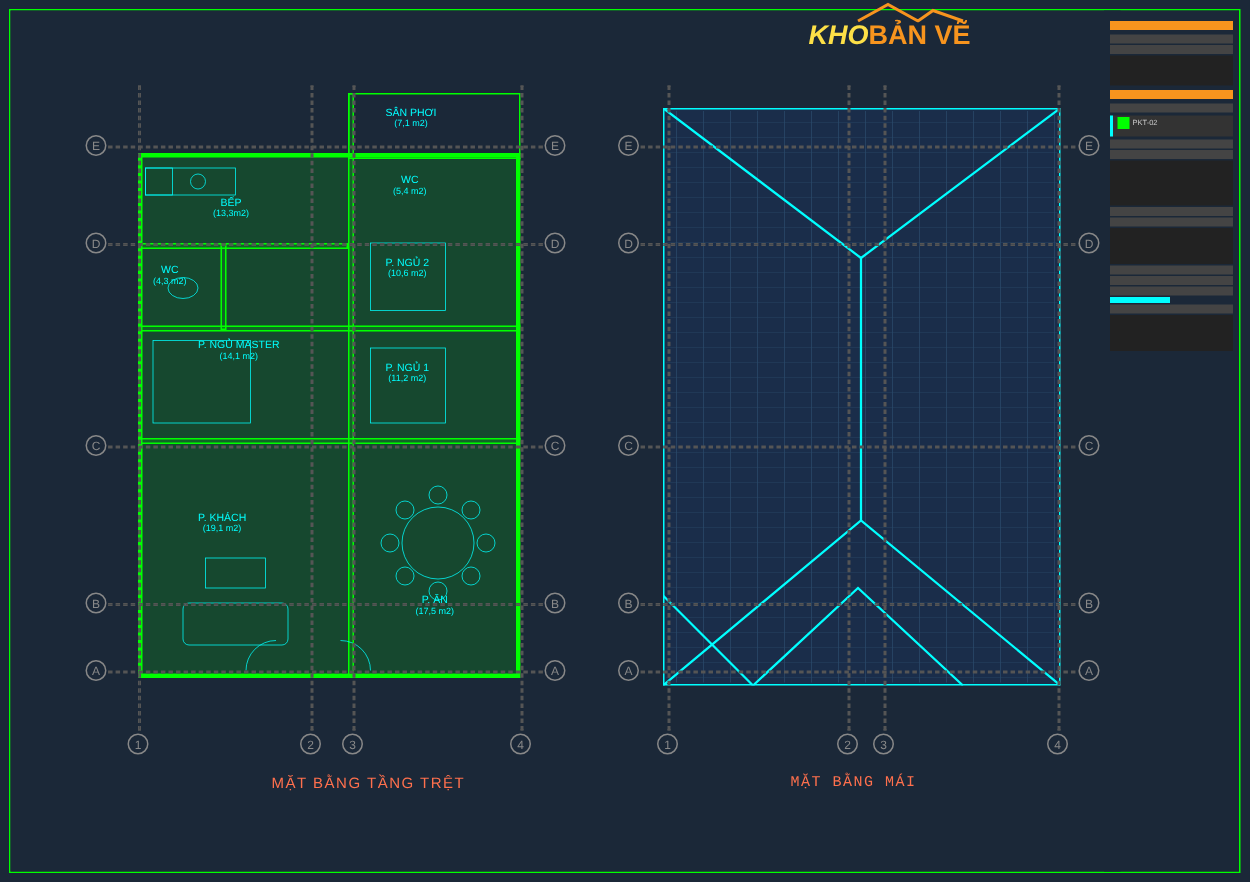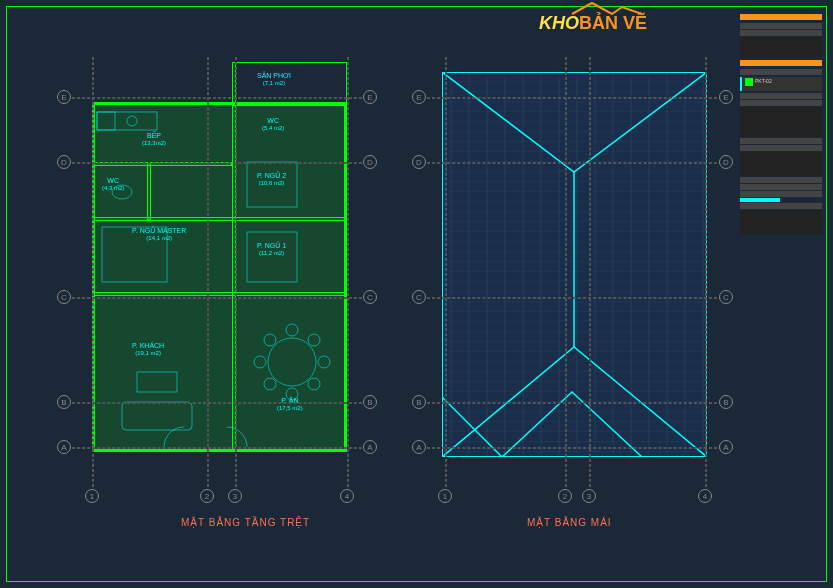--- a/index.html
+++ b/index.html
@@ -167,21 +167,21 @@
   <div class="axis-label" style="left:712px;top:433px;">A</div>
   <div class="axis-label" style="left:712px;top:388px;">B</div>
   <div class="axis-label" style="left:712px;top:283px;">C</div>
   <div class="axis-label" style="left:712px;top:148px;">D</div>
   <div class="axis-label" style="left:712px;top:83px;">E</div>
   <div class="axis-label" style="left:431px;top:482px;">1</div>
   <div class="axis-label" style="left:551px;top:482px;">2</div>
   <div class="axis-label" style="left:575px;top:482px;">3</div>
   <div class="axis-label" style="left:691px;top:482px;">4</div>
 
-  <div class="title" style="left:520px;top:510px;">MẶT BẰNG MÁI</div>
+  <div class="title" style="left:520px;top:510px;font-family:Liberation Mono, monospace;">MẶT BẰNG MÁI</div>
 
 
  </div>
 
  <div class="side">
   <div class="side-sep"></div>
   <div class="side-row"></div>
   <div class="side-row"></div>
   <div class="side-row" style="background:#222;height:20px;"></div>
   <div class="side-sep"></div>

